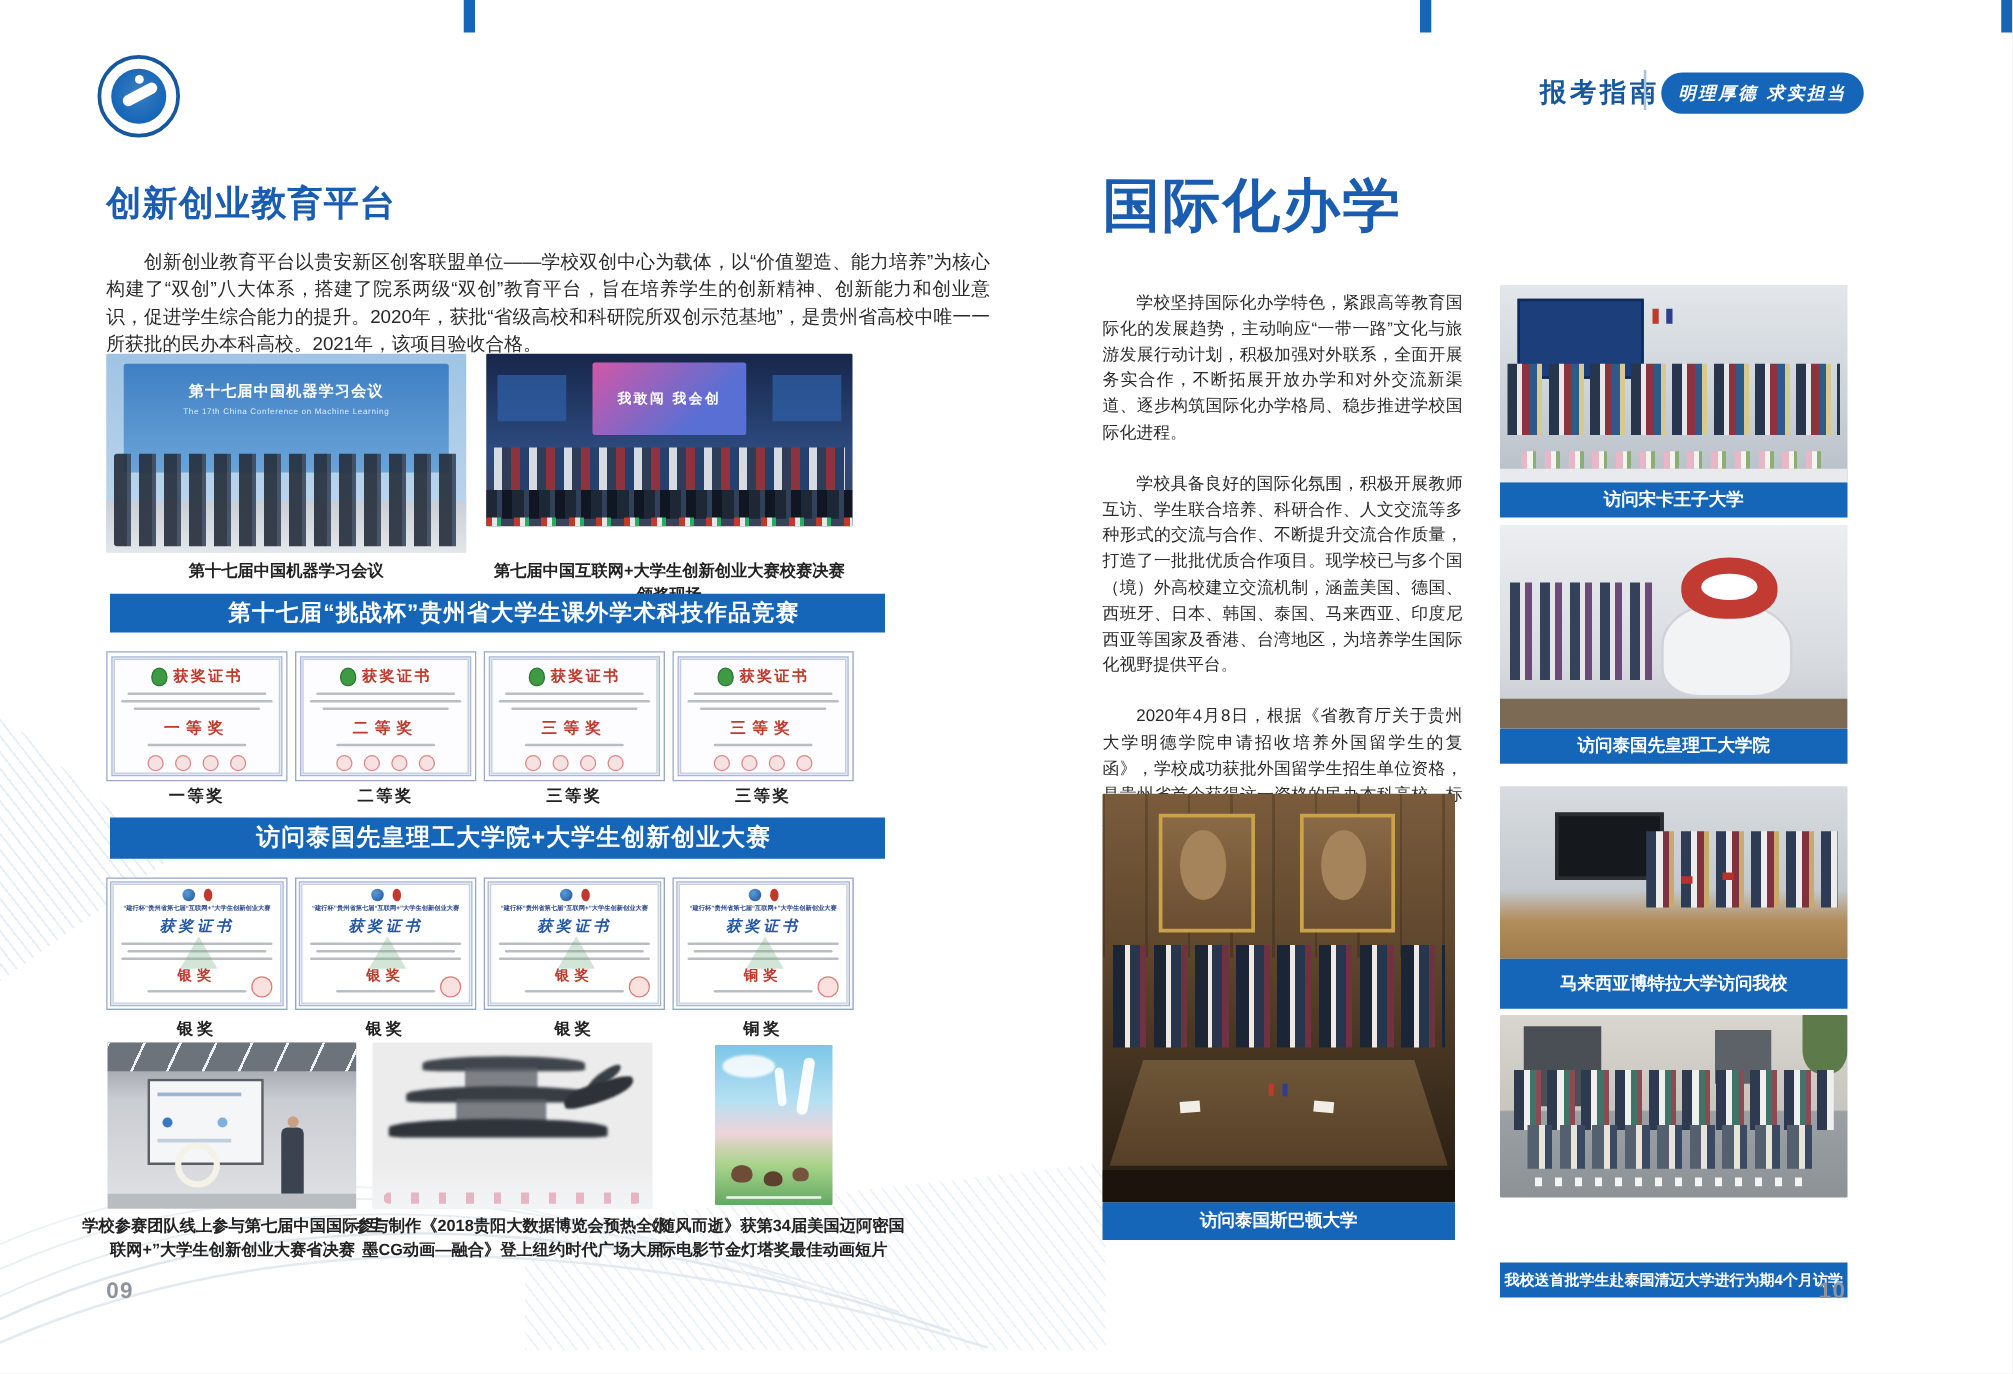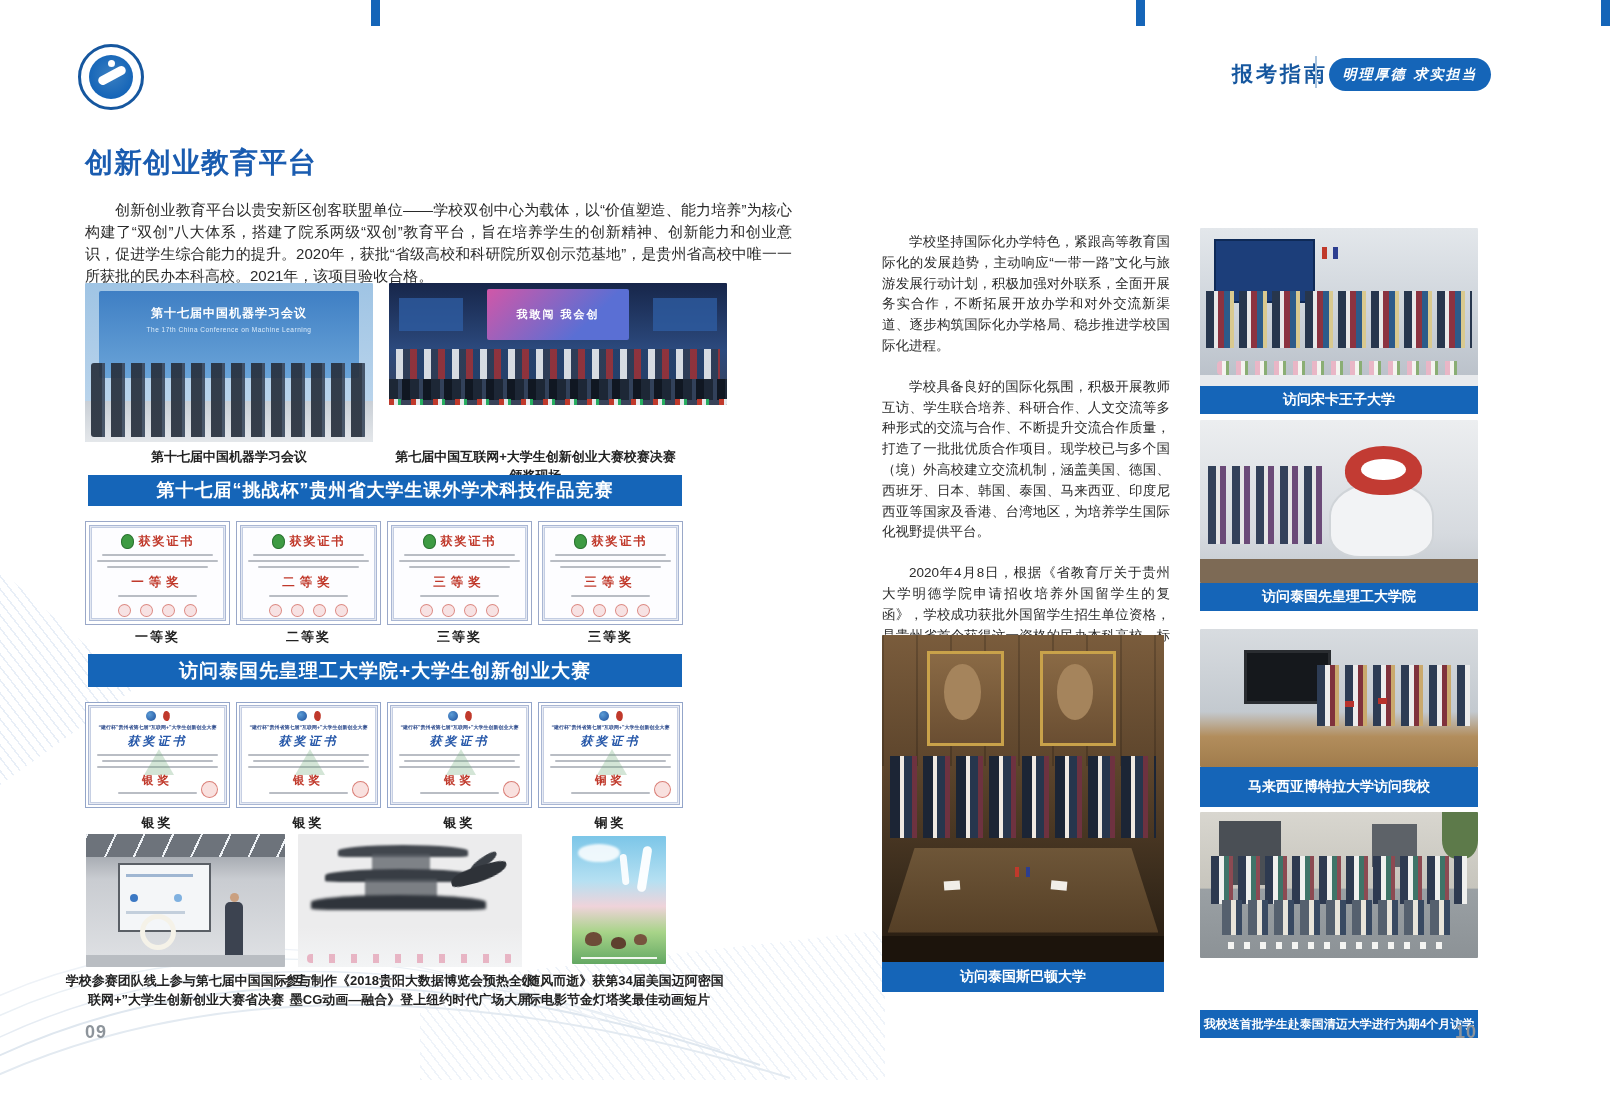--- a/index.html
+++ b/index.html
@@ -25,21 +25,21 @@
   .guide-label{left:1232px;top:60px;font-size:21px;font-weight:bold;color:#16579f;letter-spacing:3px;z-index:2;}
   .header-divider{left:1315px;top:56px;width:2px;height:32px;background:#a9c3de;z-index:2;}
   .motto-pill{left:1329px;top:58px;width:162px;height:33px;border-radius:17px;background:#1565b8;color:#fff;
      font-family:"DejaVu Serif",serif;font-style:italic;font-weight:bold;font-size:14px;letter-spacing:2px;
      display:flex;align-items:center;justify-content:center;z-index:2;}
   
   .z{z-index:1;}
   .lp-title{left:85px;top:144px;font-size:28px;font-weight:bold;color:#1a5cb0;letter-spacing:1px;}
   .lp-intro{left:85px;top:199px;width:707px;font-size:15px;line-height:22px;color:#2a2a2a;text-align:justify;text-indent:2em;}
   .photo-cap{font-size:13px;font-weight:bold;color:#222;text-align:center;line-height:19px;}
-  .banner{left:88px;width:594px;background:#1565b8;color:#fff;font-weight:bold;text-align:center;}
+  .banner{left:88px;width:594px;background:#1565b8;color:#fff;font-weight:bold;text-align:center;padding-left:26px;}
   .banner1{top:475px;height:31px;font-size:18px;line-height:31px;letter-spacing:1px;}
   .banner2{top:654px;height:33px;font-size:19px;line-height:33px;letter-spacing:1px;}
   .pageno{font-size:18px;font-weight:bold;color:#8d949b;letter-spacing:1px;}
   .rp-title{left:882px;top:134px;font-size:46px;font-weight:bold;color:#1a5cb0;letter-spacing:2px;}
   .rp-body{left:882px;top:232px;width:288px;}
   .rp-body p{margin:0 0 20px 0;font-size:13.5px;line-height:20.8px;color:#2a2a2a;text-align:justify;text-indent:2em;}
   
   .ph{position:absolute;overflow:hidden;background:#ccc;z-index:1;border-radius:1px;}
   .ph>div,.ph>span{position:absolute;}
   .cap-bar{position:absolute;background:#1565b8;color:#fff;font-weight:bold;display:flex;align-items:center;justify-content:center;z-index:1;}
@@ -200,21 +200,21 @@
   <div class="abs z lp-intro">创新创业教育平台以贵安新区创客联盟单位——学校双创中心为载体，以“价值塑造、能力培养”为核心构建了“双创”八大体系，搭建了院系两级“双创”教育平台，旨在培养学生的创新精神、创新能力和创业意识，促进学生综合能力的提升。2020年，获批“省级高校和科研院所双创示范基地”，是贵州省高校中唯一一所获批的民办本科高校。2021年，该项目验收合格。</div>
 
   <div class="ph ph-ml" style="left:85px;top:283px;width:288px;height:159px;">
     <div class="ml-screen">
       <span class="ml-t1">第十七届中国机器学习会议</span>
       <span class="ml-t2">The 17th China Conference on Machine Learning</span>
     </div>
     <div class="ml-floor"></div>
       <div class="ml-people"></div>
   </div>
-  <div class="ph ph-award" style="left:389px;top:283px;width:293px;height:122px;padding-left:45px;">
+  <div class="ph ph-award" style="left:389px;top:283px;width:293px;height:138px;">
     <div class="aw-side1"></div>
       <div class="aw-side2"></div>
     <div class="aw-screen">我敢闯 我会创</div>
     <div class="aw-people1"></div>
     <div class="aw-people2"></div>
     <div class="aw-flowers"></div>
   </div>
   <div class="abs z photo-cap" style="left:85px;top:447px;width:288px;">第十七届中国机器学习会议</div>
   <div class="abs z photo-cap" style="left:389px;top:447px;width:293px;">第七届中国互联网+大学生创新创业大赛校赛决赛颁奖现场</div>
 
@@ -391,20 +391,21 @@
       <div class="po-b2"></div>
       <div class="po-b3"></div>
       <div class="po-line"></div>
   </div>
   <div class="abs z photo-cap" style="left:62px;top:971px;width:248px;">学校参赛团队线上参与第七届中国国际“互联网+”大学生创新创业大赛省决赛</div>
   <div class="abs z photo-cap" style="left:283px;top:971px;width:254px;">参与制作《2018贵阳大数据博览会预热全水墨CG动画—融合》登上纽约时代广场大屏</div>
   <div class="abs z photo-cap" style="left:513px;top:971px;width:212px;">《随风而逝》获第34届美国迈阿密国际电影节金灯塔奖最佳动画短片</div>
 
   <div class="abs z pageno" style="left:85px;top:1022px;">09</div>
 
+  <div class="abs z rp-title">国际化办学</div>
   <div class="abs z rp-body">
     <p>学校坚持国际化办学特色，紧跟高等教育国际化的发展趋势，主动响应“一带一路”文化与旅游发展行动计划，积极加强对外联系，全面开展务实合作，不断拓展开放办学和对外交流新渠道、逐步构筑国际化办学格局、稳步推进学校国际化进程。</p>
     <p>学校具备良好的国际化氛围，积极开展教师互访、学生联合培养、科研合作、人文交流等多种形式的交流与合作、不断提升交流合作质量，打造了一批批优质合作项目。现学校已与多个国（境）外高校建立交流机制，涵盖美国、德国、西班牙、日本、韩国、泰国、马来西亚、印度尼西亚等国家及香港、台湾地区，为培养学生国际化视野提供平台。</p>
     <p>2020年4月8日，根据《省教育厅关于贵州大学明德学院申请招收培养外国留学生的复函》，学校成功获批外国留学生招生单位资格，是贵州省首个获得这一资格的民办本科高校，标志着学校教育国际化取得新进展。</p>
   </div>
 
   <div class="ph ph-r1" style="left:1200px;top:228px;width:278px;height:158px;">
     <div class="r1-screen"></div>
       <div class="r1-flag1"></div>
       <div class="r1-flag2"></div>

